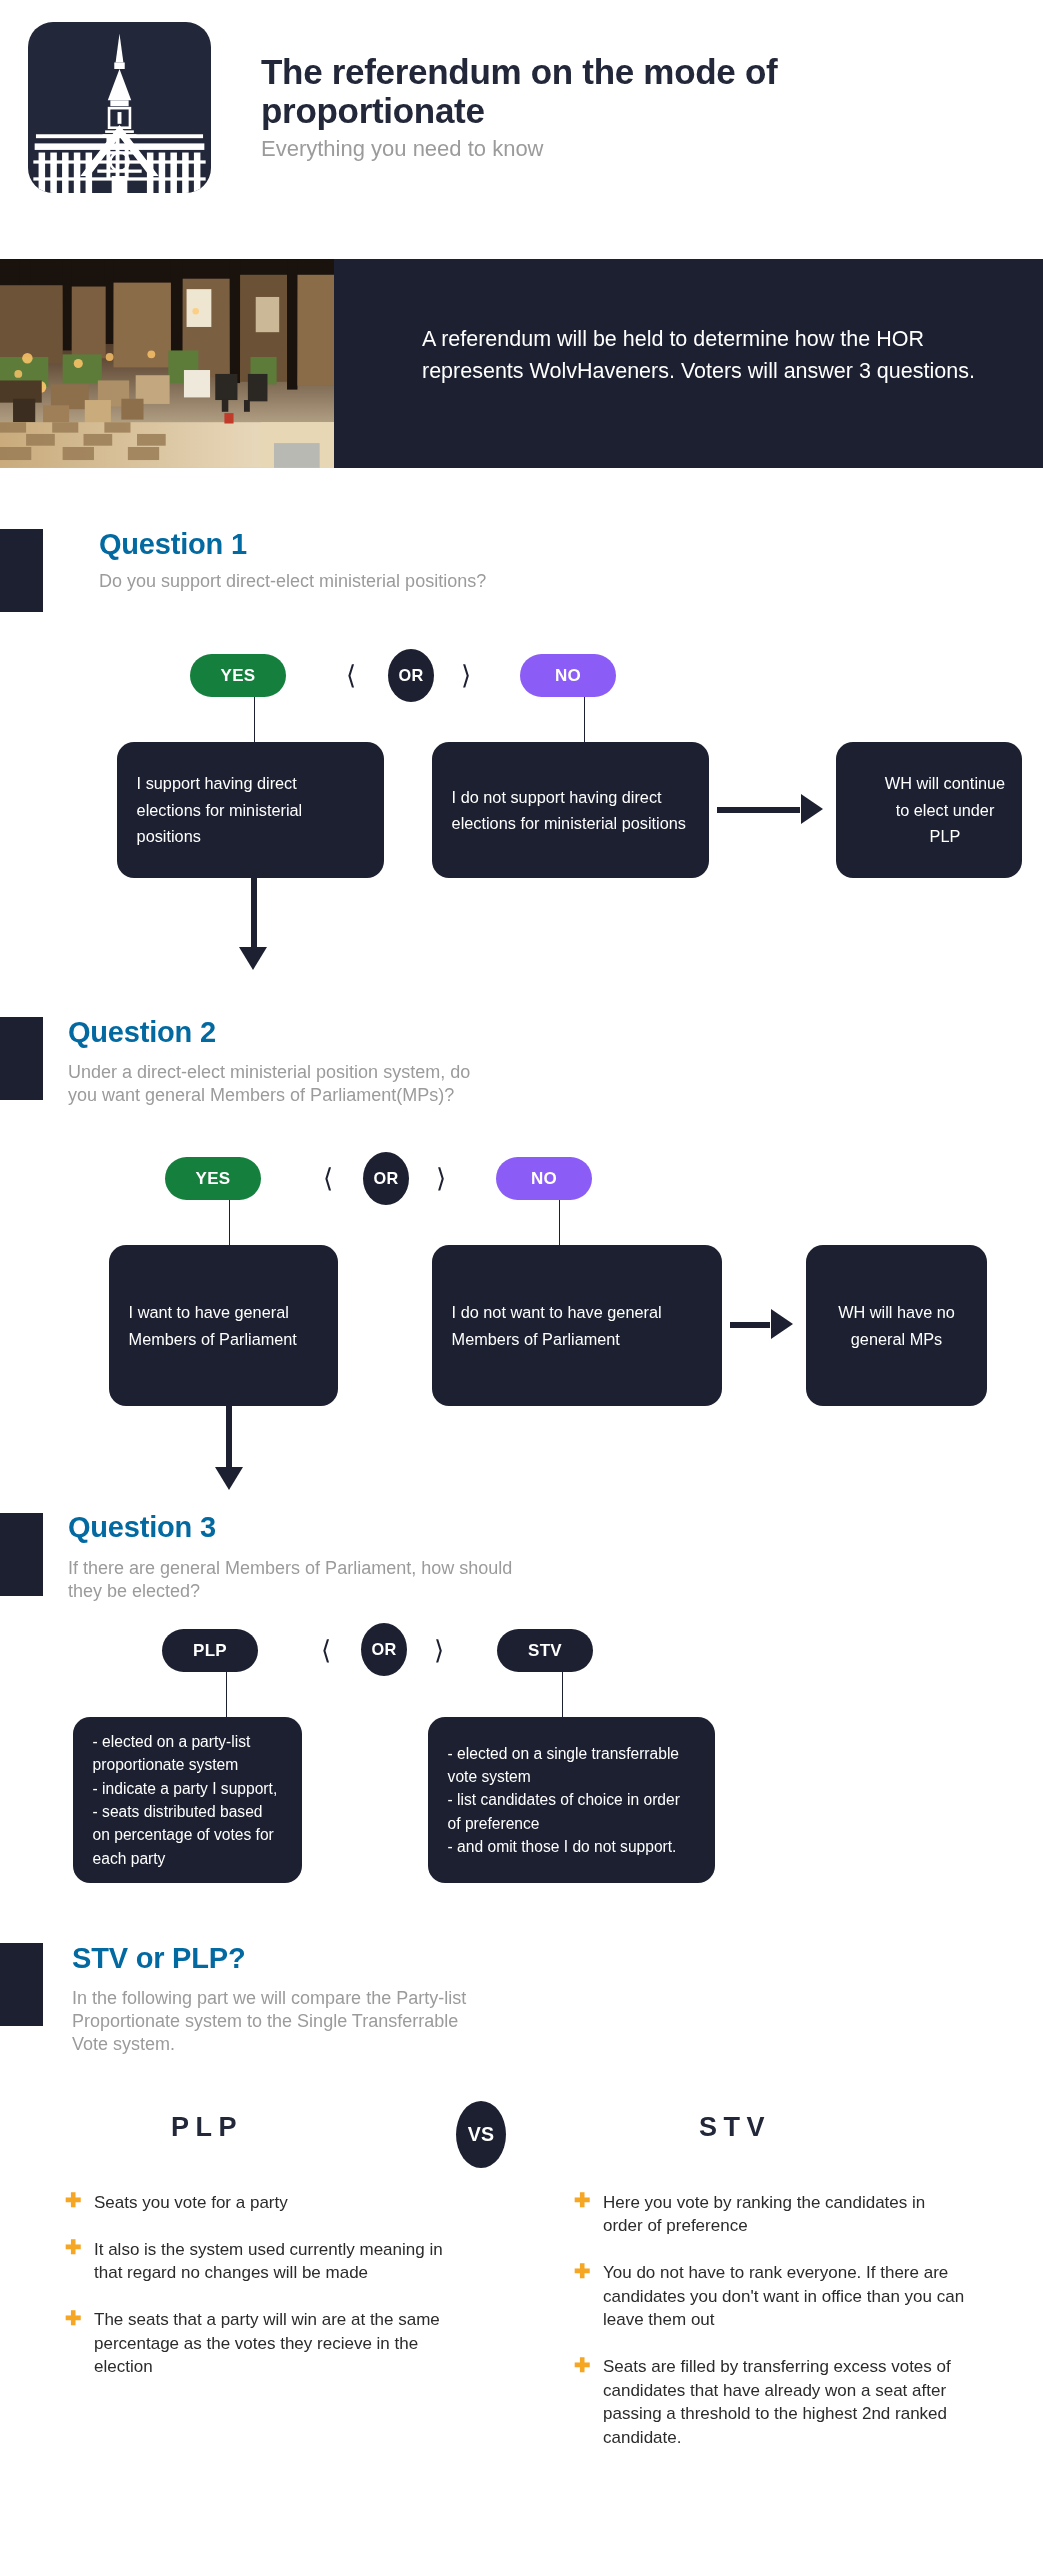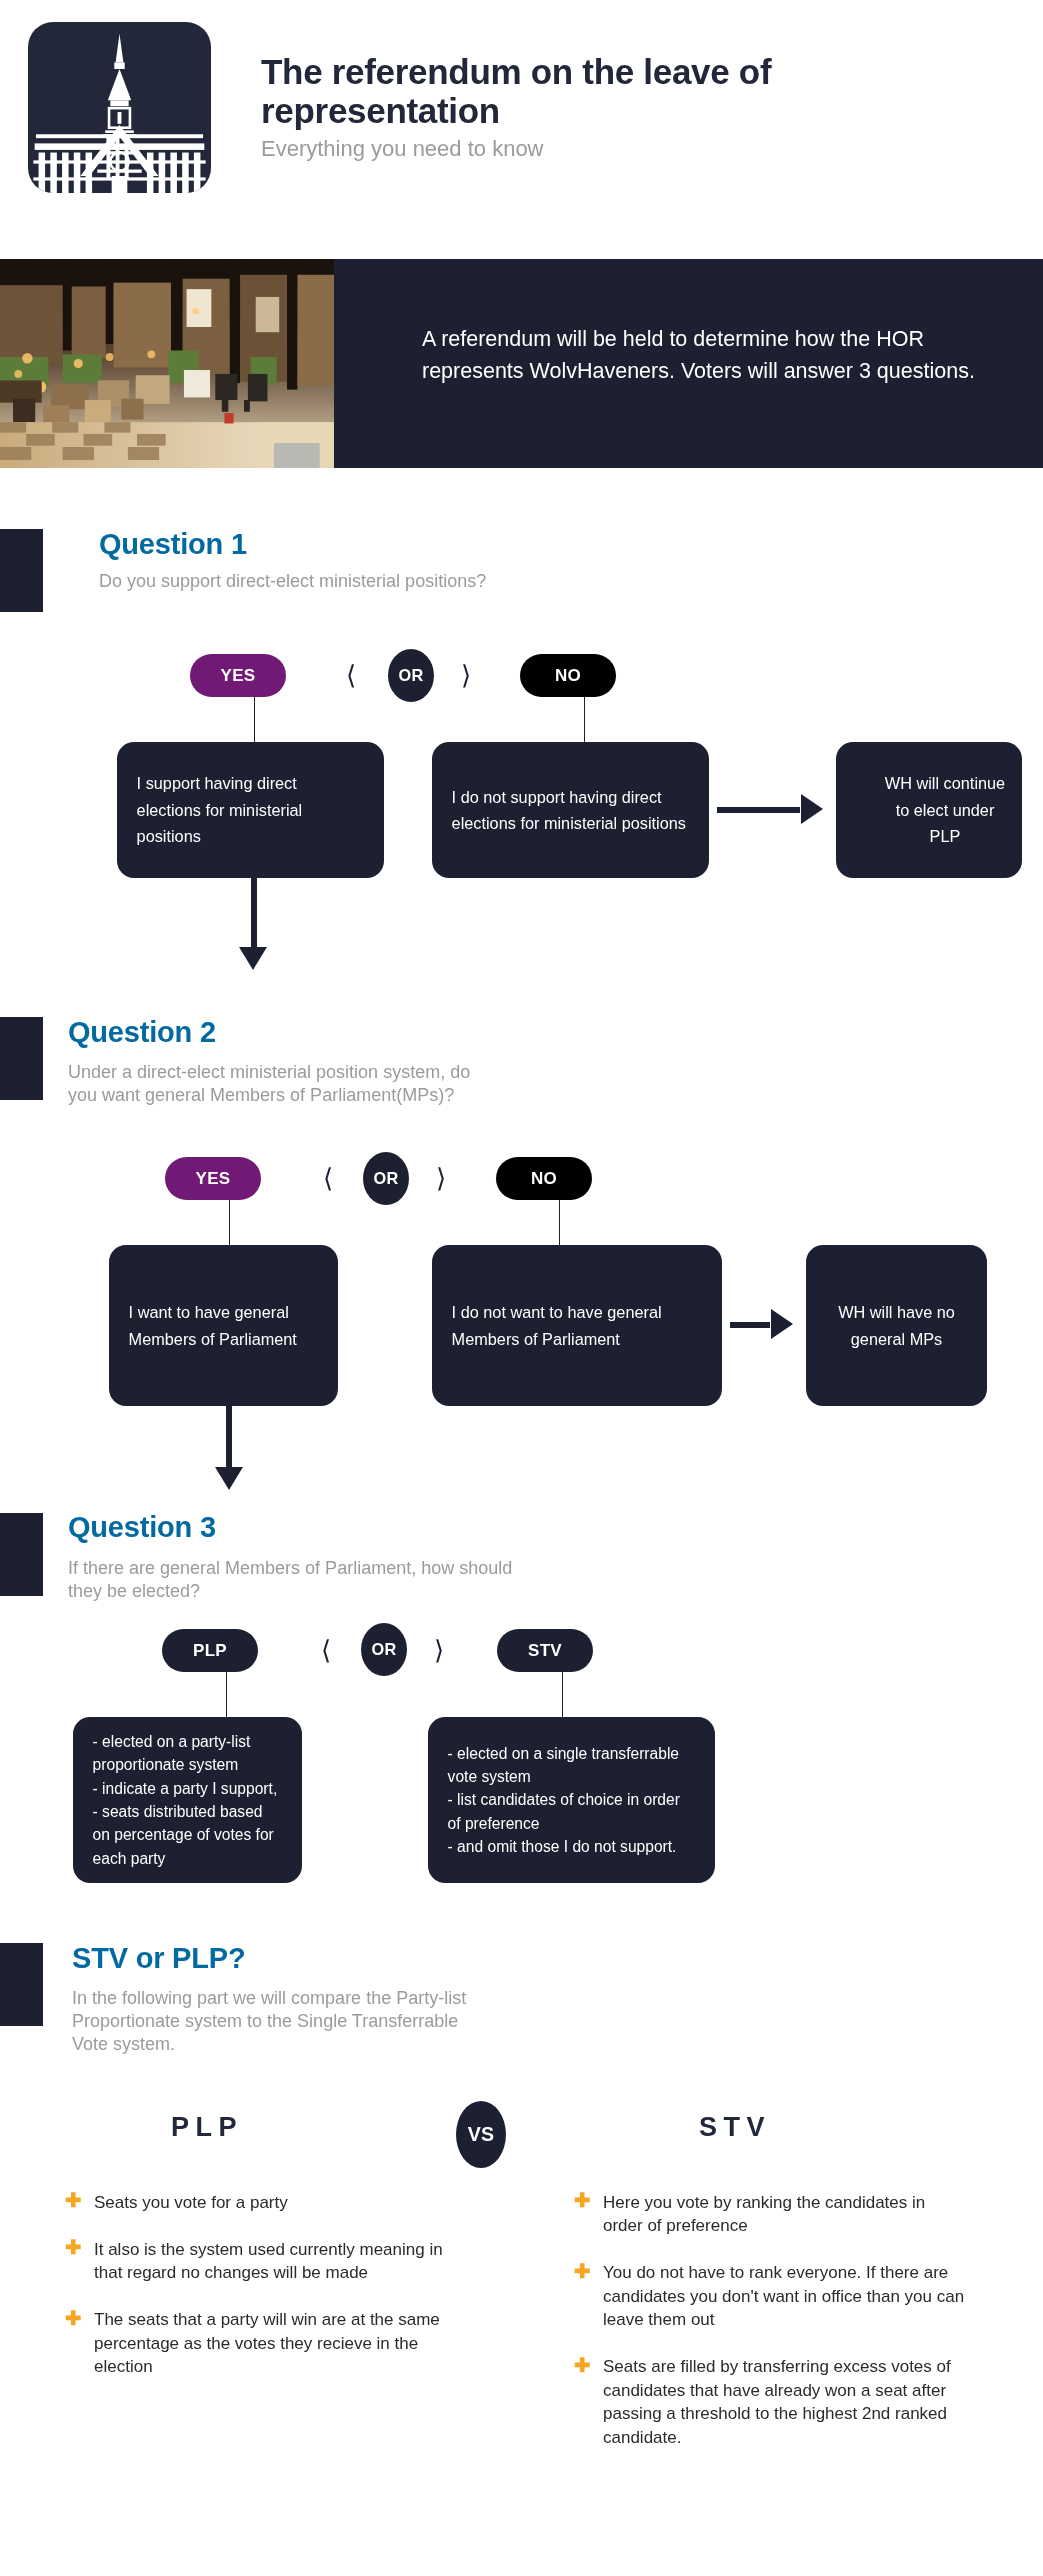--- a/index.html
+++ b/index.html
@@ -36,22 +36,22 @@
   
   .accent-bar { position:absolute; left:0; width:43px; background:#1c2031; }
   .q-title { position:absolute; font-size:29px; font-weight:bold; color:#0369a1; letter-spacing:-0.2px; }
   .q-sub   { position:absolute; font-size:18px; color:#9b9b9b; line-height:1.27; }
 
   
   .pill {
     position:absolute; display:flex; align-items:center; justify-content:center;
     border-radius:22px; color:#fff; font-weight:bold; letter-spacing:0.3px;
   }
-  .pill-yes { background:#701a75; }
-  .pill-no  { background:#000000; }
+  .pill-yes { background:#15803d; }
+  .pill-no  { background:#8b5cf6; }
   .pill-dark{ background:#1c2031; }
 
   .or-badge {
     position:absolute; background:#1c2031; color:#fff; border-radius:50%;
     display:flex; align-items:center; justify-content:center;
     font-weight:bold; letter-spacing:0.3px;
   }
   .chev { position:absolute; color:#1c2031; font-weight:300; }
 
   
@@ -134,21 +134,21 @@
           </g>
           <rect x="8" y="212" width="264" height="5"></rect>
           <rect x="8" y="238" width="264" height="5"></rect>
 
           <circle cx="140" cy="214" r="14" fill="none" stroke="#ffffff" stroke-width="4"></circle>
           <rect x="128" y="236" width="24" height="26"></rect>
         </g>
       </svg>
     </div>
     <div class="header-text">
-      <div class="header-title">The referendum on the leave of representation</div>
+      <div class="header-title">The referendum on the mode of proportionate</div>
       <div class="header-sub">Everything you need to know</div>
     </div>
   </div>
 
   <div class="hero">
     <div class="hero-img">
       <svg width="334" height="209" viewBox="0 0 512 320" aria-hidden="true">
         <defs>
           <linearGradient id="hallbg" x1="0" y1="0" x2="0" y2="1">
             <stop offset="0%" stop-color="#140f0c"></stop>

